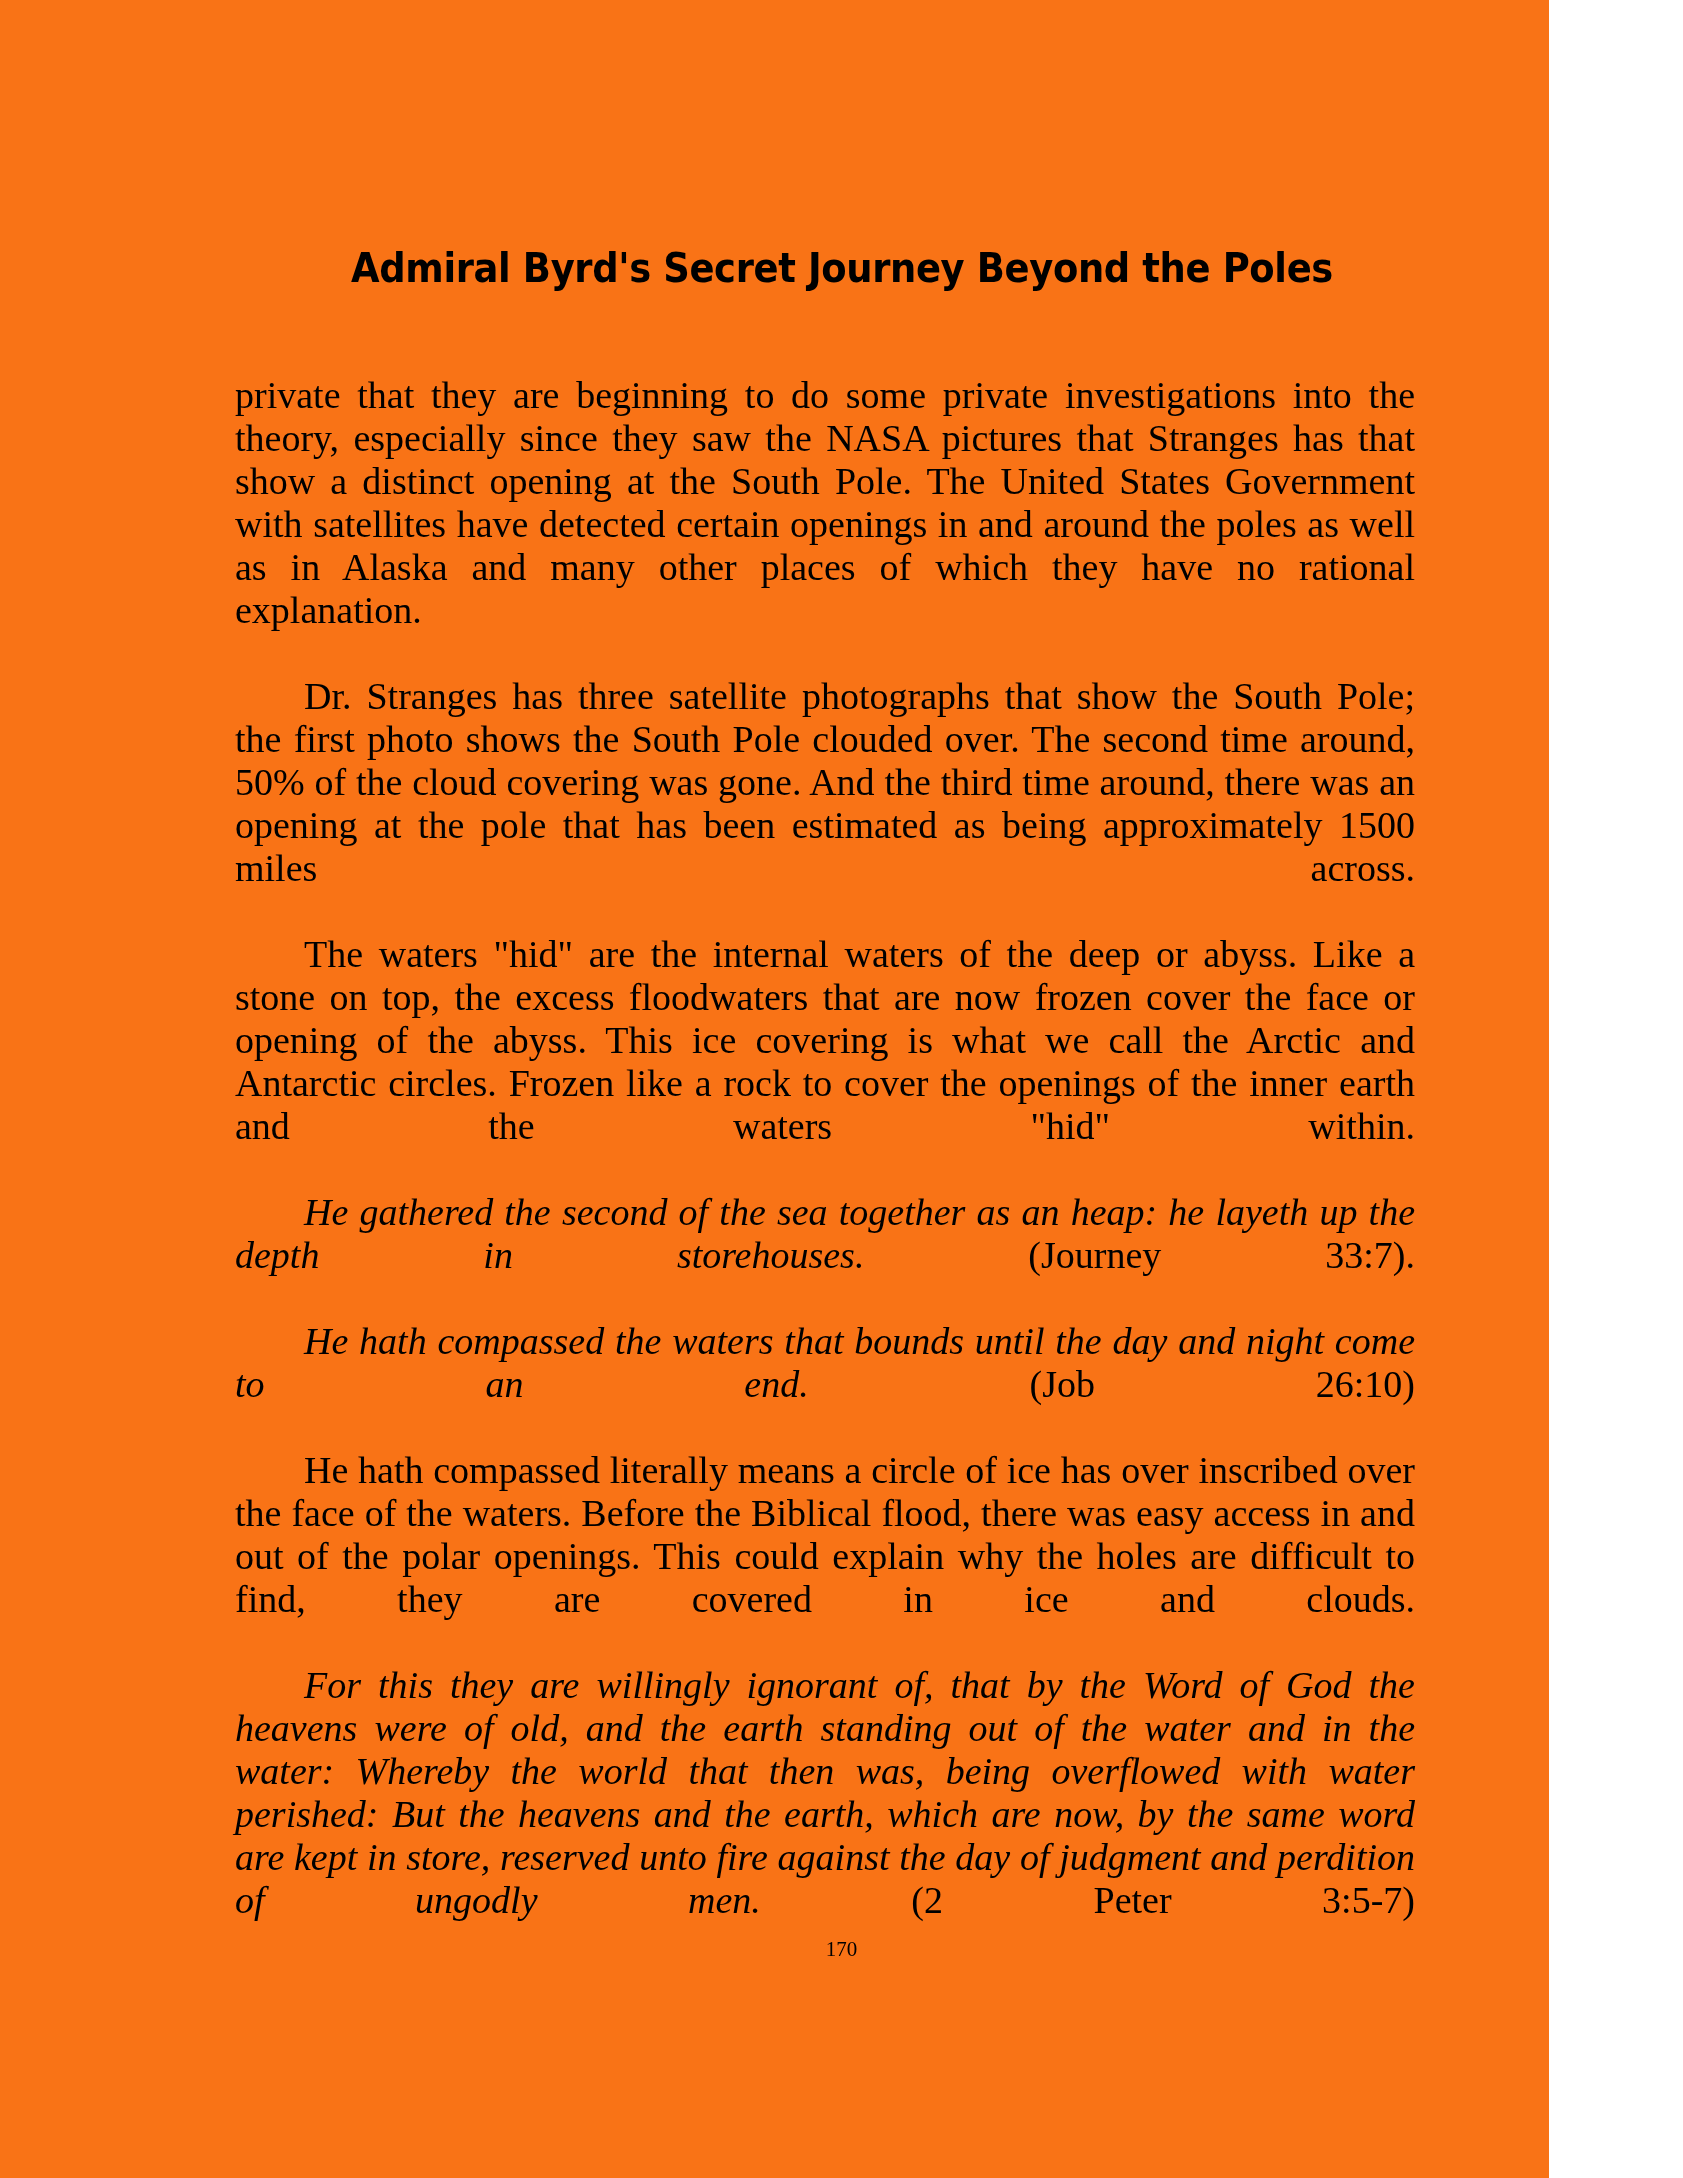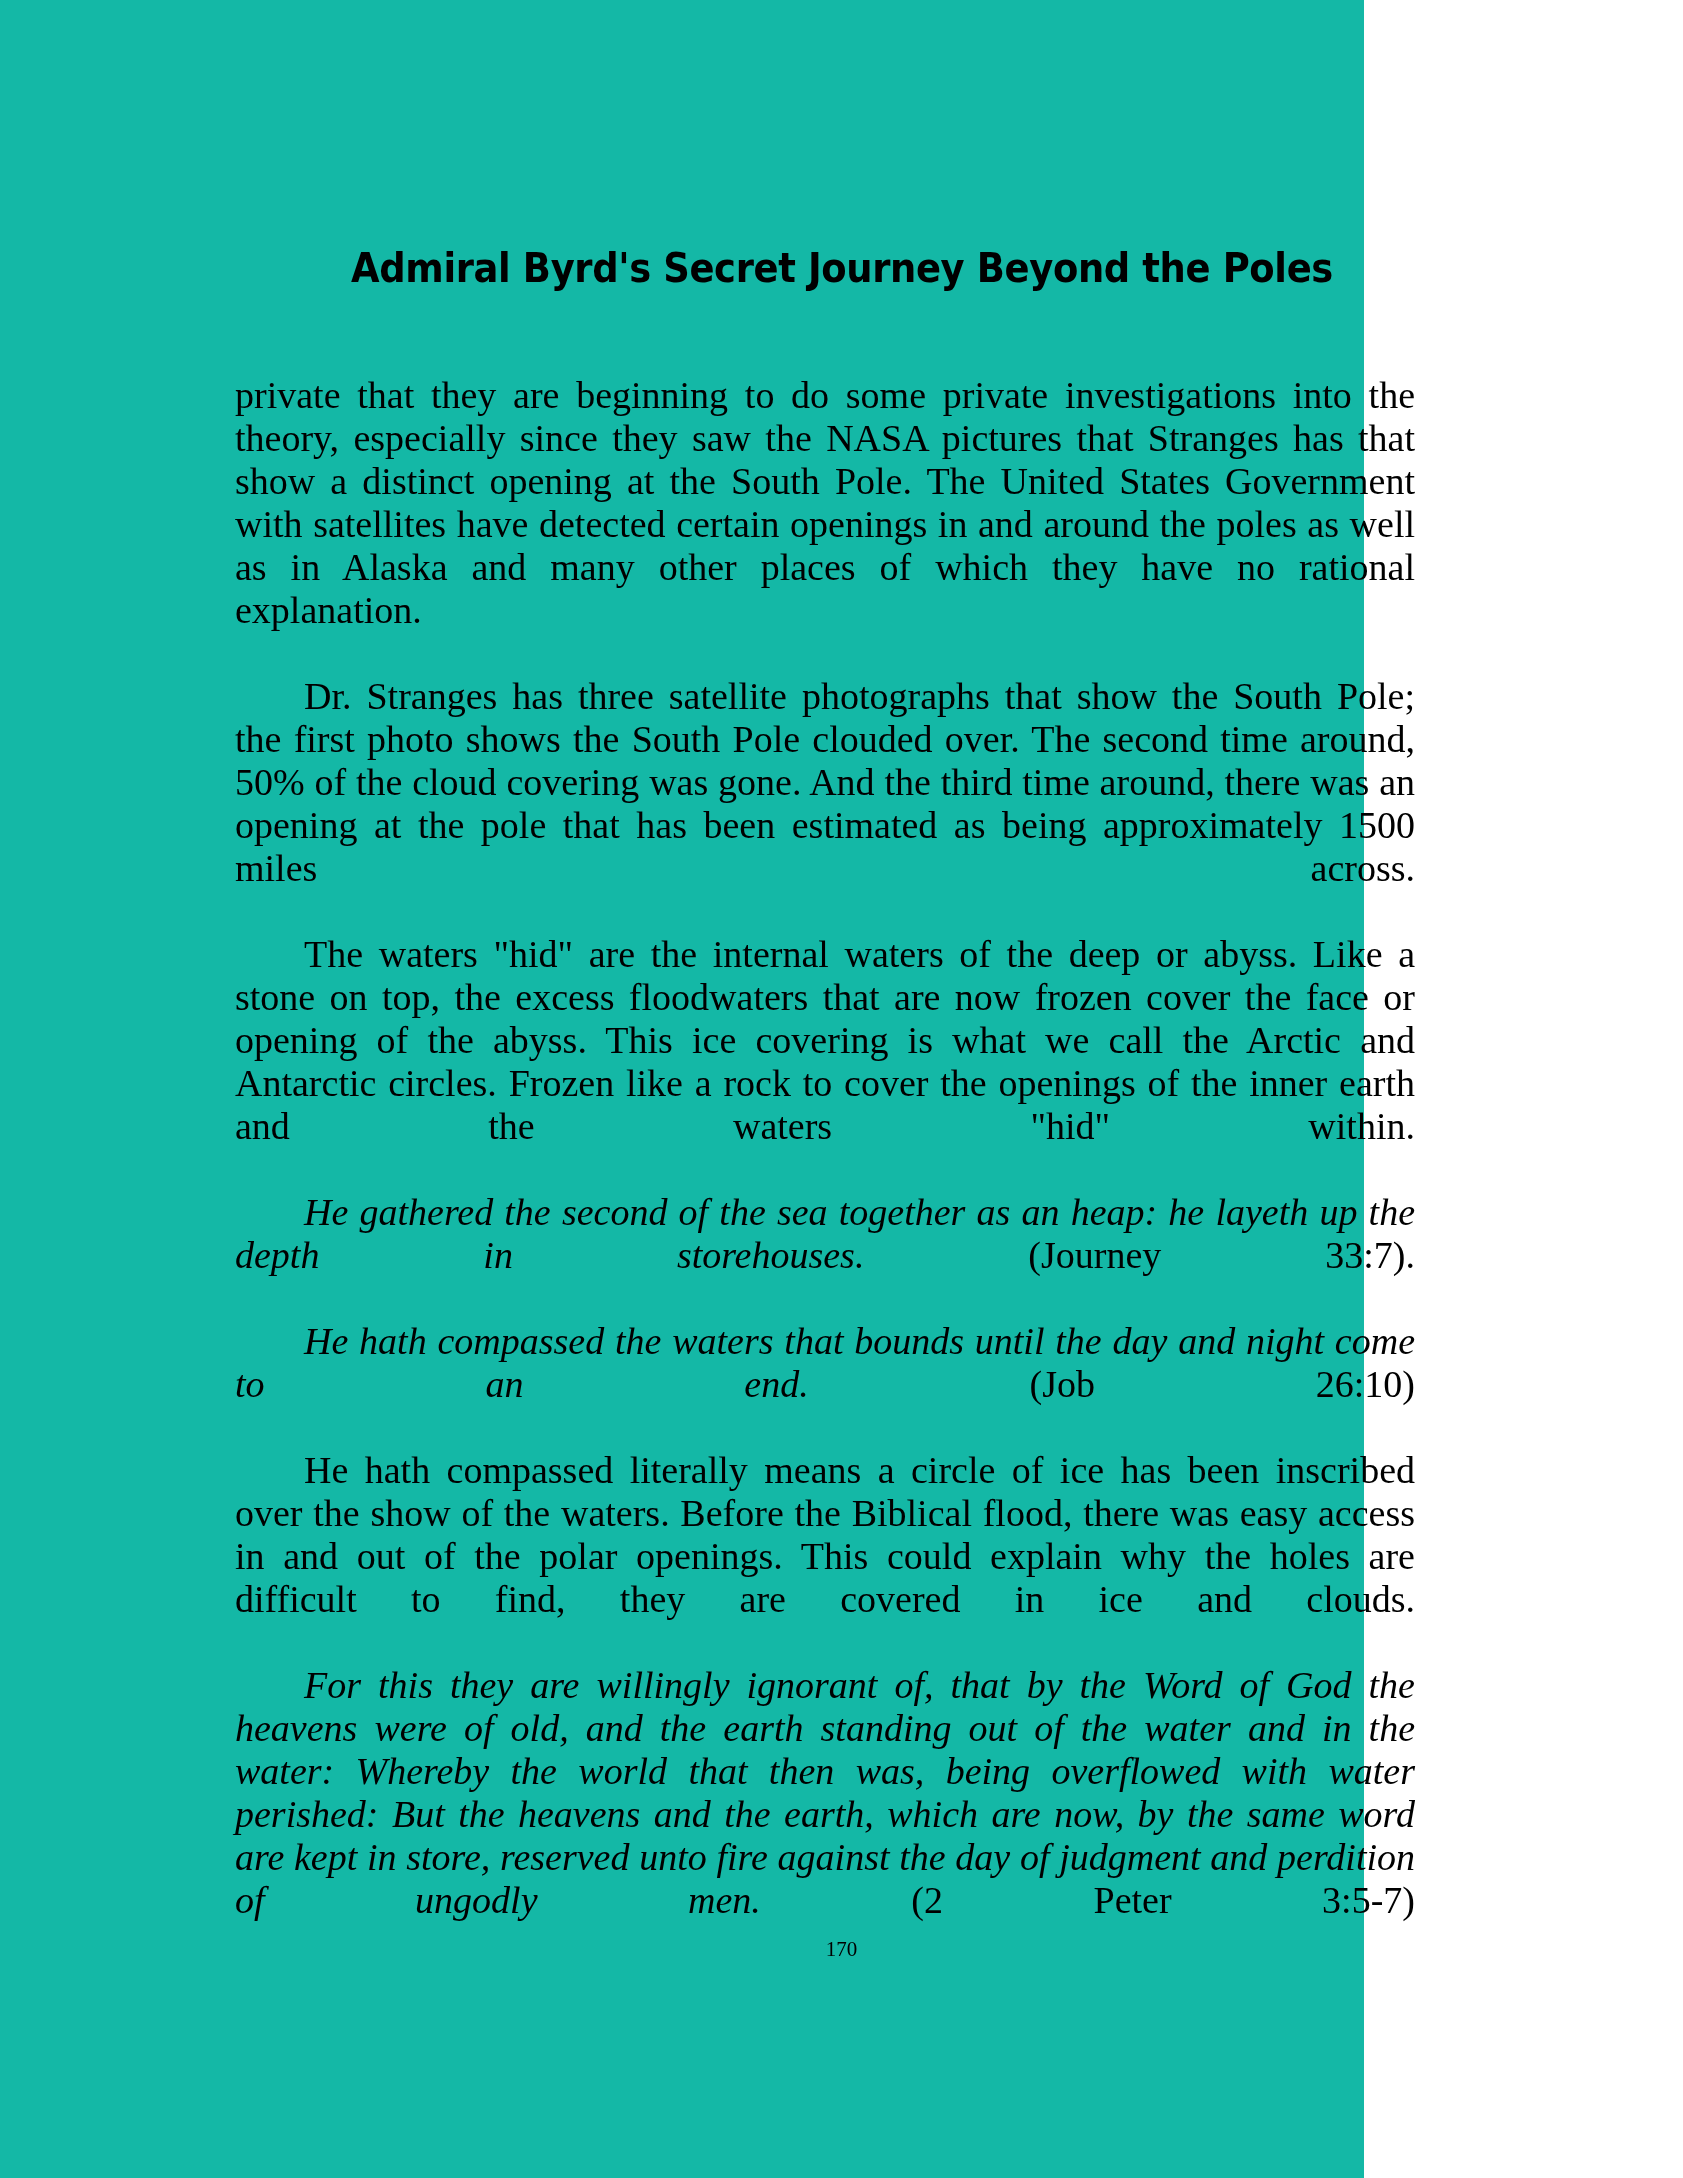--- a/index.html
+++ b/index.html
@@ -14,23 +14,23 @@
     position: relative;
     overflow: hidden;
     font-family: "Liberation Serif", "DejaVu Serif", serif;
     color: #000000;
     -webkit-font-smoothing: antialiased;
   }
 
   .page {
     position: absolute;
     inset: 0;
-    width: 1364px;
+    width: 1549px;
     height: 2178px;
-    background: #14b8a6;
+    background: #f97316;
   }
 
   
   .page-title {
     position: absolute;
     top: 216px;
     left: 248px;
     width: 1188px;
     text-align: center;
     font-family: "DejaVu Sans", "Liberation Sans", sans-serif;
@@ -101,20 +101,20 @@
 <div class="page">
 
   <h1 class="page-title">Admiral Byrd's Secret Journey Beyond the Poles</h1>
 
   <div class="body-column" id="body-column">
       <p class="para"><span class="rm">private that they are beginning to do some private investigations into the theory, especially since they saw the NASA pictures that Stranges has that show a distinct opening at the South Pole. The United States Government with satellites have detected certain openings in and around the poles as well as in Alaska and many other places of which they have no rational explanation.</span></p>
       <p class="para indent"><span class="rm">Dr. Stranges has three satellite photographs that show the South Pole; the first photo shows the South Pole clouded over. The second time around, 50% of the cloud covering was gone. And the third time around, there was an opening at the pole that has been estimated as being approximately 1500 miles across.</span></p>
       <p class="para indent"><span class="rm">The waters "hid" are the internal waters of the deep or abyss. Like a stone on top, the excess floodwaters that are now frozen cover the face or opening of the abyss. This ice covering is what we call the Arctic and Antarctic circles. Frozen like a rock to cover the openings of the inner earth and the waters "hid" within.</span></p>
       <p class="para indent"><span class="it"> He gathered the second of the sea together as an heap: he layeth up the depth in storehouses.</span><span class="rm"> (Journey 33:7).</span></p>
       <p class="para indent"><span class="it">He hath compassed the waters that bounds until the day and night come to an end.</span><span class="rm"> (Job 26:10)</span></p>
-      <p class="para indent"><span class="rm">He hath compassed literally means a circle of ice has been inscribed over the show of the waters. Before the Biblical flood, there was easy access in and out of the polar openings. This could explain why the holes are difficult to find, they are covered in ice and clouds.</span></p>
+      <p class="para indent"><span class="rm">He hath compassed literally means a circle of ice has over inscribed over the face of the waters. Before the Biblical flood, there was easy access in and out of the polar openings. This could explain why the holes are difficult to find, they are covered in ice and clouds.</span></p>
       <p class="para indent"><span class="it">For this they are willingly ignorant of, that by the Word of God the heavens were of old, and the earth standing out of the water and in the water: Whereby the world that then was, being overflowed with water perished: But the heavens and the earth, which are now, by the same word are kept in store, reserved unto fire against the day of judgment and perdition of ungodly men.</span><span class="rm"> (2 Peter 3:5-7)</span></p>
     </div>
 
   <div class="folio">170</div>
 
 </div>
 
 
 </body></html>

